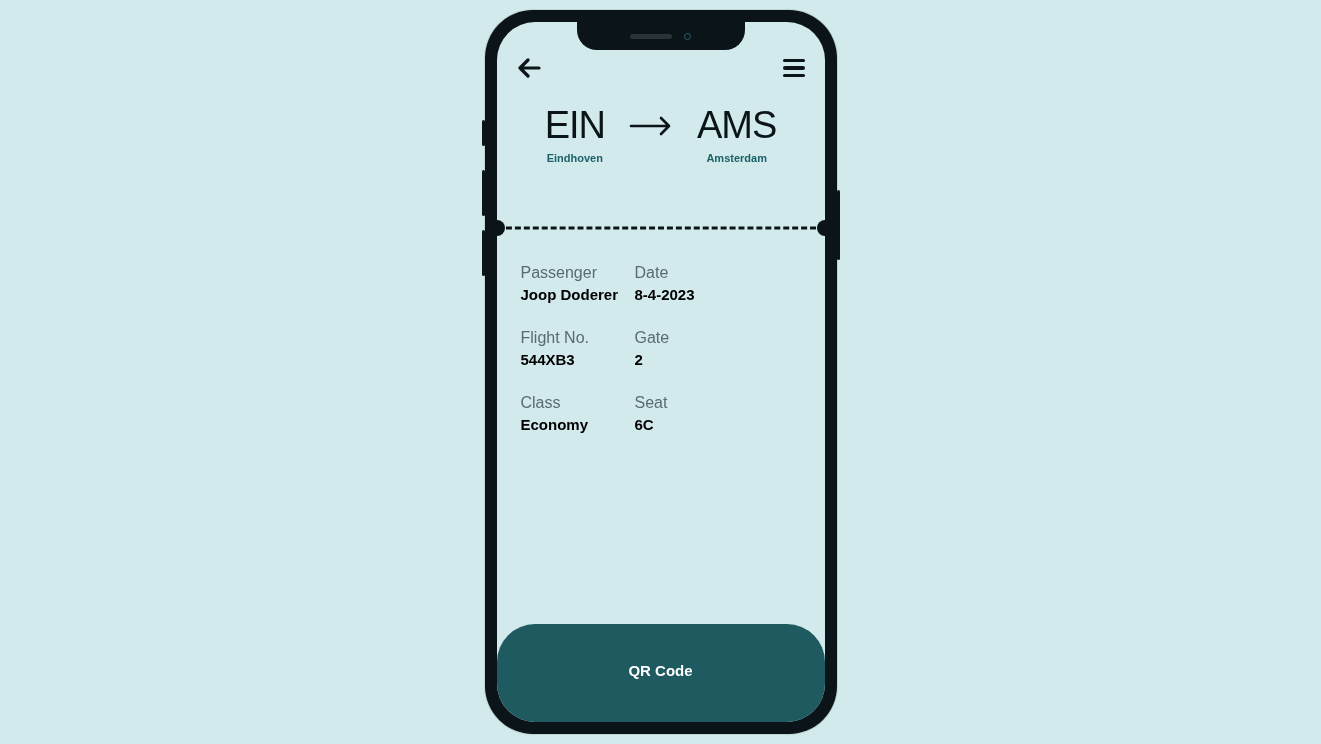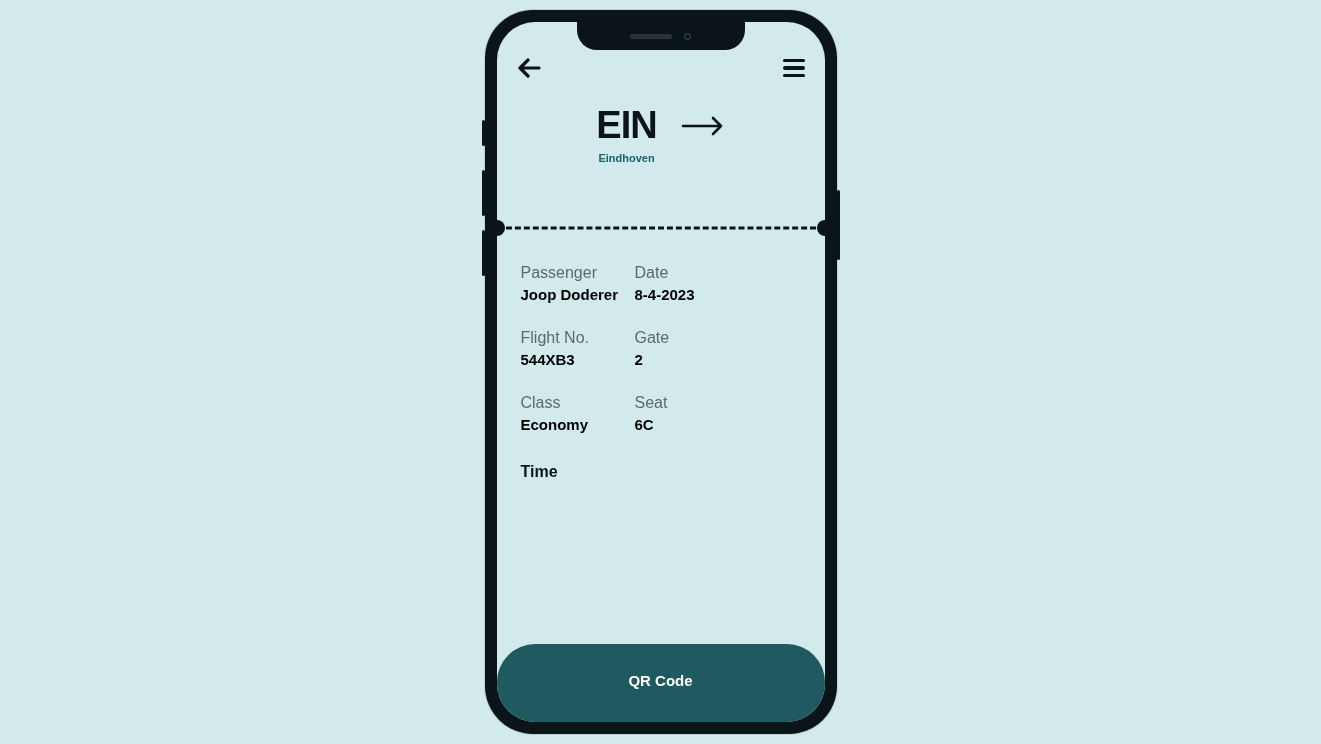--- a/index.html
+++ b/index.html
@@ -89,21 +89,21 @@
       display: flex;
       justify-content: center;
       align-items: flex-start;
       gap: 24px;
       margin-top: 28px;
     }
 
     .route-item { text-align: center; }
     .route-code {
       font-size: 38px;
-      font-weight: 700;
+      font-weight: 400;
       color: #0a1419;
       letter-spacing: -1px;
       line-height: 1;
     }
     .route-city {
       font-size: 11px;
       font-weight: 700;
       color: #1a6168;
       margin-top: 8px;
     }
@@ -163,21 +163,21 @@
     .time-row {
       display: flex;
       padding: 0 24px;
     }
 
     .qr-btn {
       position: absolute;
       bottom: 0;
       left: 0;
       right: 0;
-      height: 78px;
+      height: 98px;
       background: #1f5a60;
       border-top-left-radius: 38px;
       border-top-right-radius: 38px;
       display: flex;
       align-items: center;
       justify-content: center;
       color: #fff;
       font-weight: 800;
       font-size: 15px;
       cursor: pointer;
@@ -216,20 +216,24 @@
     <div class="route">
       <div class="route-item">
         <div class="route-code">EIN</div>
         <div class="route-city">Eindhoven</div>
       </div>
       <div class="route-arrow">
         <svg width="44" height="20" viewBox="0 0 44 20">
           <path d="M2 10 L40 10 M32 2 L40 10 L32 18" stroke="#0a1419" stroke-width="2.6" fill="none" stroke-linecap="round" stroke-linejoin="round"></path>
         </svg>
       </div>
+      <div class="route-item">
+        <div class="route-code">AMS</div>
+        <div class="route-city">Amsterdam</div>
+      </div>
     </div>
 
     <div class="divider-row">
       <div class="dash-line"></div>
       <div class="cutout-left"></div>
       <div class="cutout-right"></div>
     </div>
 
     <div class="details">
       <div class="row">
@@ -257,21 +261,20 @@
           <div class="label">Class</div>
           <div class="value">Economy</div>
         </div>
         <div class="cell">
           <div class="label">Seat</div>
           <div class="value">6C</div>
         </div>
       </div>
     </div>
 
-    <div class="time-title">Time</div>
 
 
     <div class="qr-btn">
       <span>QR Code</span>
     </div>
 
   </div>
 </div>
 
 </body></html>

